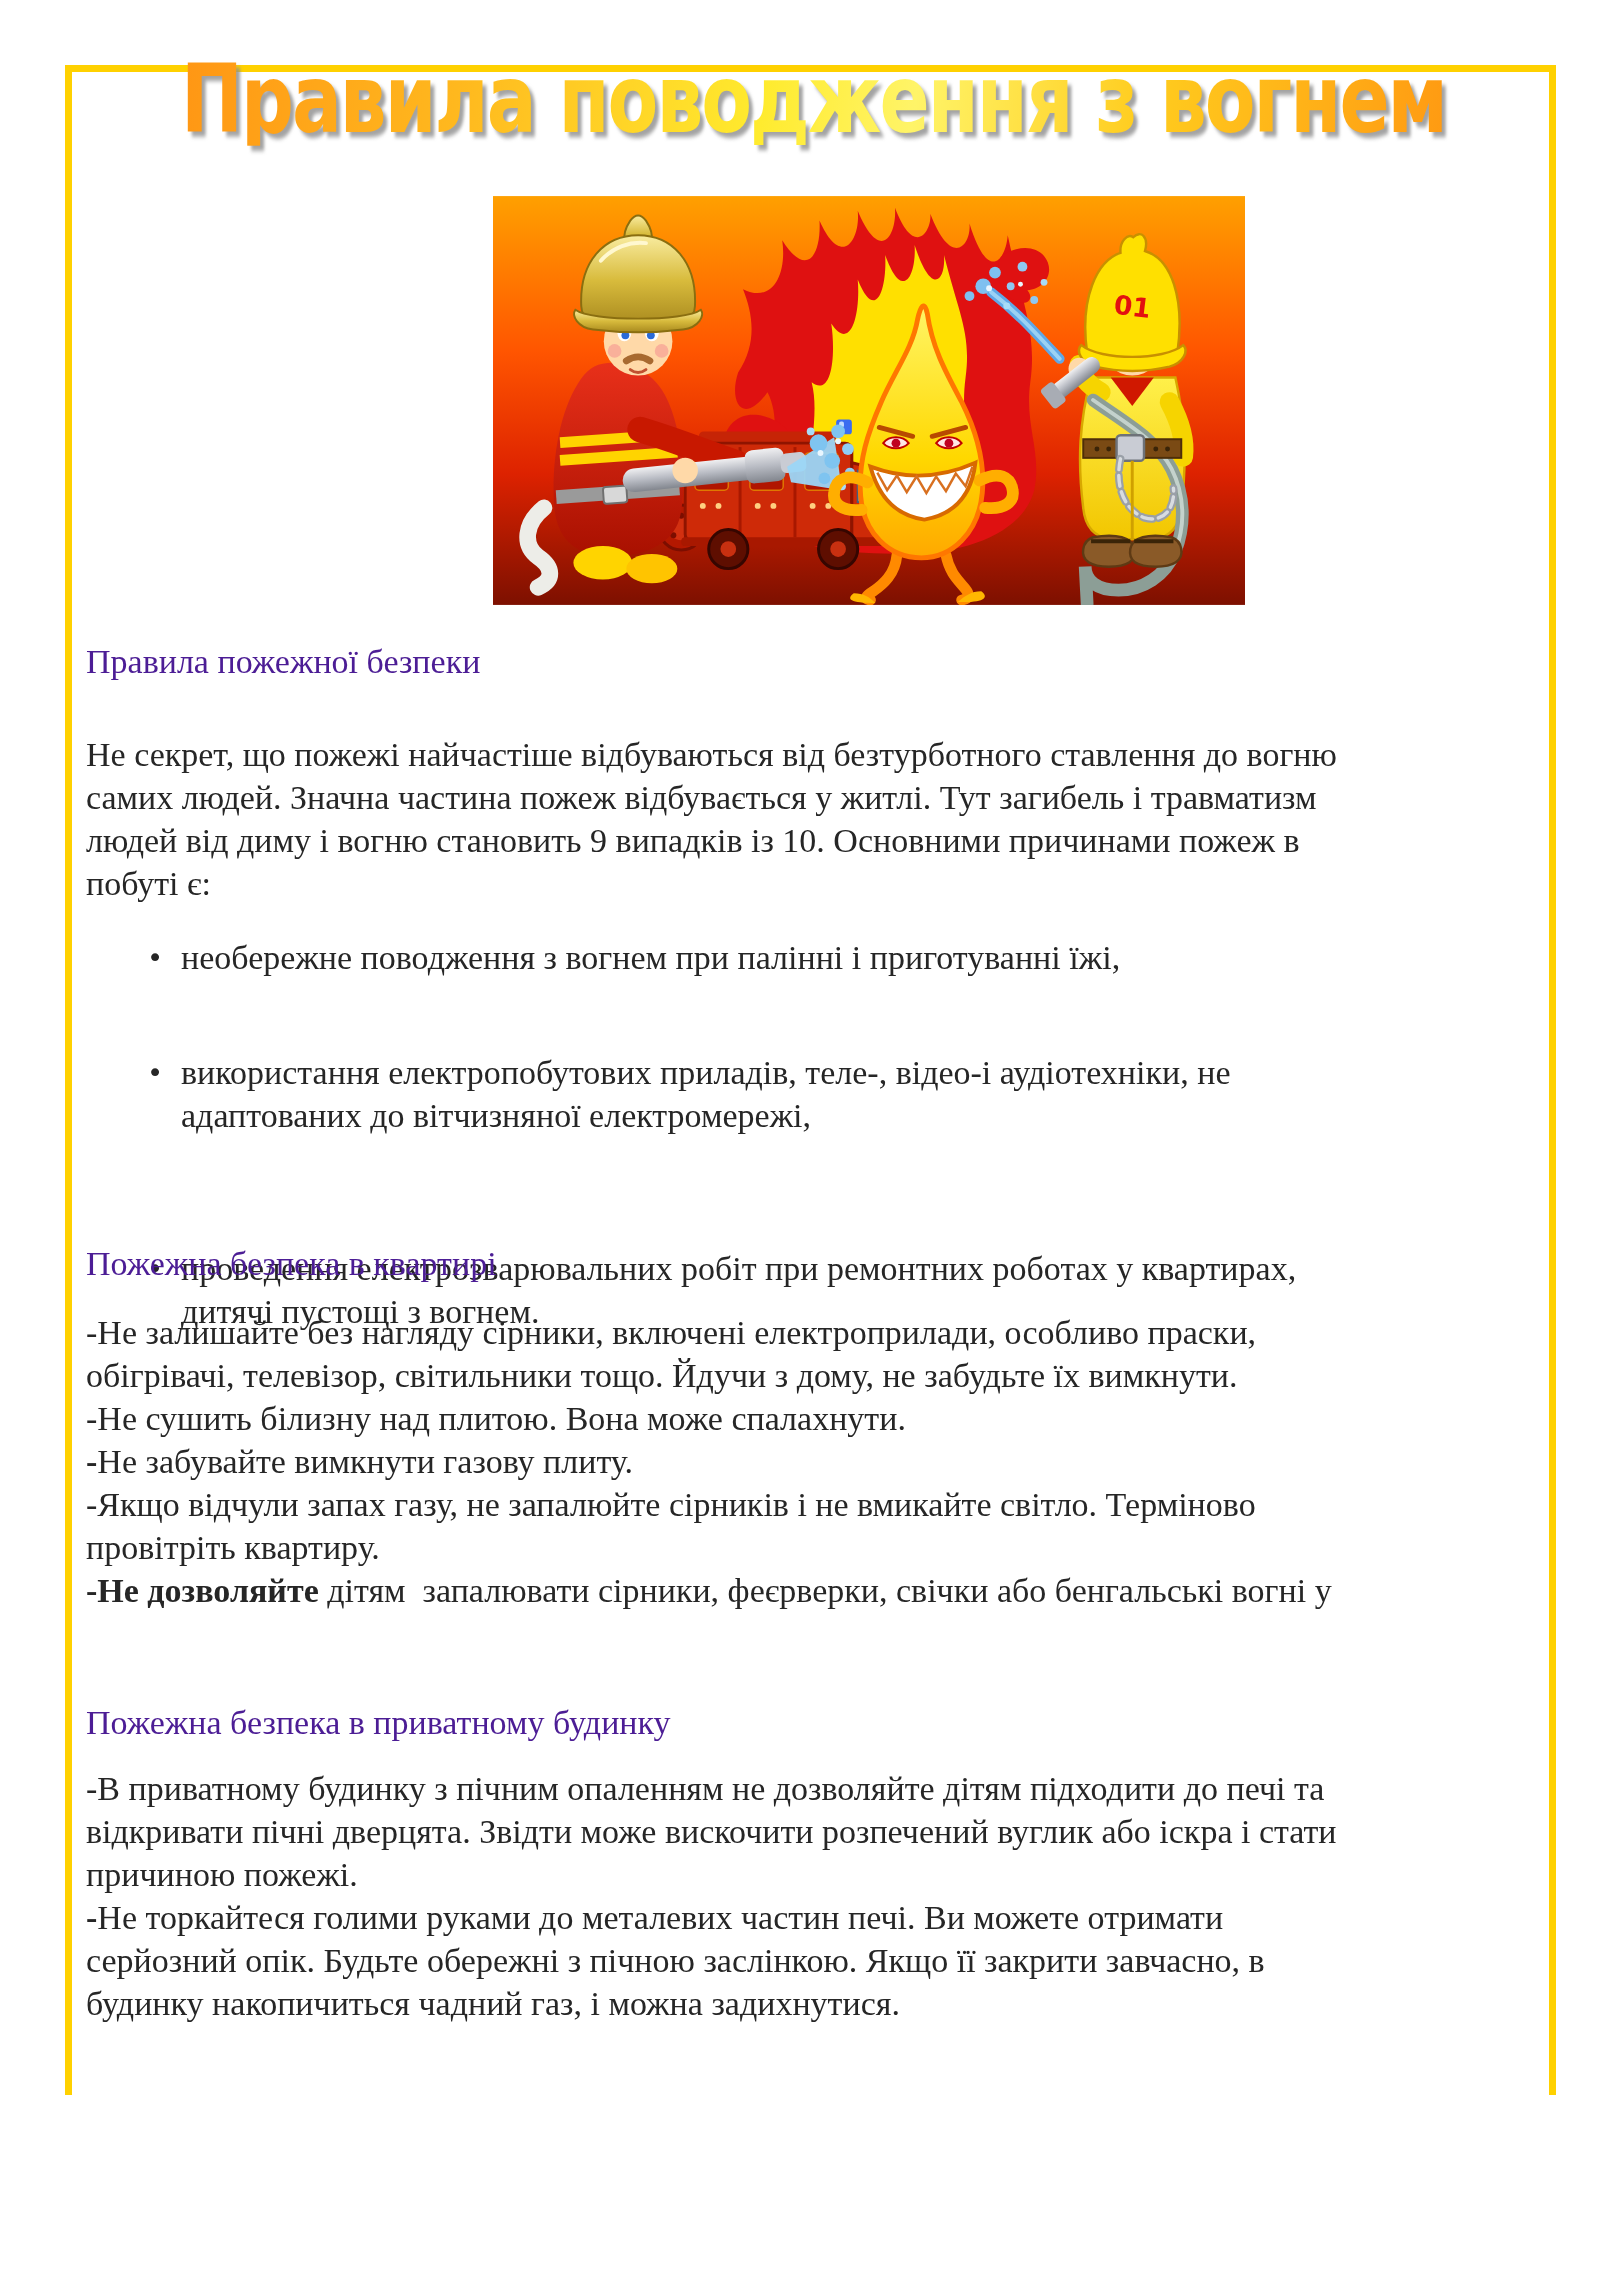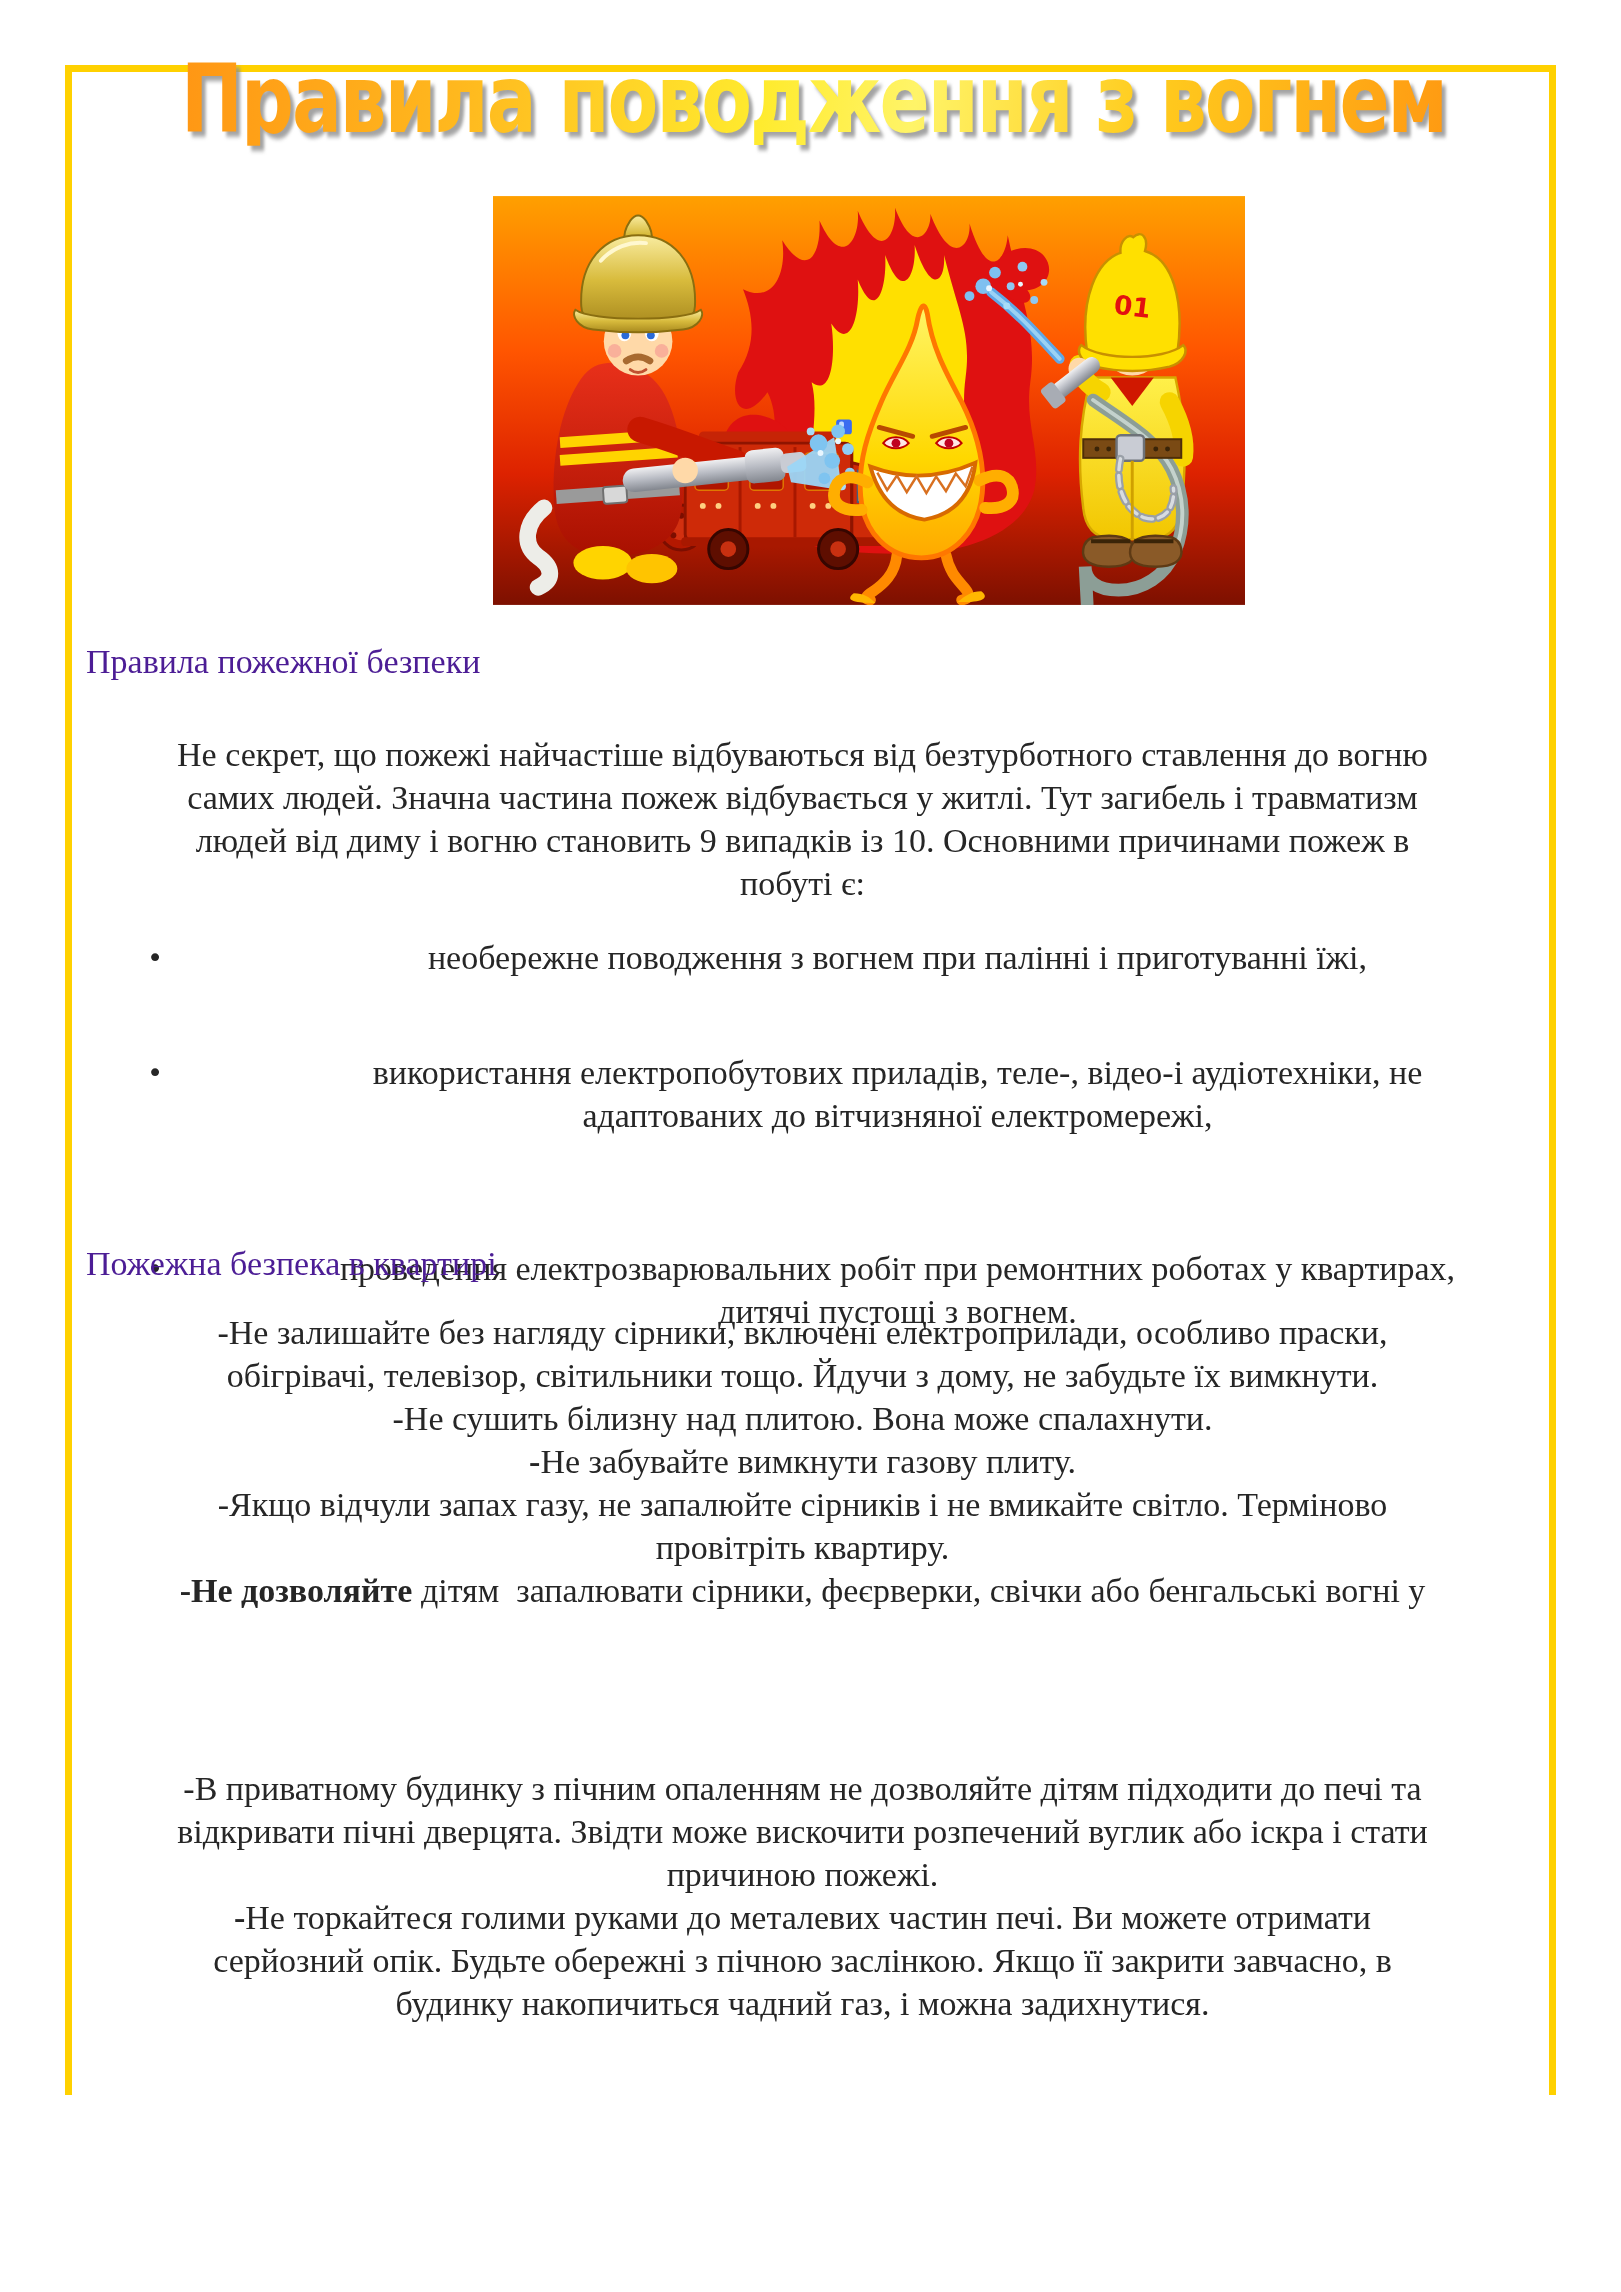--- a/index.html
+++ b/index.html
@@ -23,21 +23,21 @@
     background:linear-gradient(100deg,#FF9614 0%,#FFB81E 22%,#FFEB2E 46%,#FFF468 58%,#FFCC1E 76%,#FF9A12 100%);
     -webkit-background-clip:text; background-clip:text; color:transparent;
     filter:drop-shadow(4.9px 4.9px 1.5px rgba(140,140,140,0.8));
   }
   .illo { position:absolute; left:493px; top:196px; }
   .abs { position:absolute; left:86px; width:1433px; }
   .h-red {
     color:#4c1d95; font-size:34px; line-height:43px;
   }
   .para, .bullet { font-size:34px; line-height:43px; color:#262626; }
-  .line { white-space:pre-wrap;text-align:center; }
+  .line { white-space:pre-wrap; }
   .b { font-weight:bold; }
   .red-text { color:#FF0000; }
   .bullet { padding-left:95px; position:relative; }
   .dot {
     position:absolute; left:61px; top:0;
     font-family:"DejaVu Sans", sans-serif; font-size:27.4px; line-height:43px; color:#262626;
   }
   svg text.helmet-num {
     font-family:"DejaVu Sans", sans-serif; font-weight:bold; font-size:27px; fill:#E31010;
   }
@@ -286,20 +286,21 @@
   <div class="para abs" style="top:1311px">
     <div class="line">-Не залишайте без нагляду сірники, включені електроприлади, особливо праски,</div>
     <div class="line">обігрівачі, телевізор, світильники тощо. Йдучи з дому, не забудьте їх вимкнути.</div>
     <div class="line">-Не сушить білизну над плитою. Вона може спалахнути.</div>
     <div class="line"><span class="b">-</span><span>Не забувайте вимкнути газову плиту.</span></div>
     <div class="line">-Якщо відчули запах газу, не запалюйте сірників і не вмикайте світло. Терміново</div>
     <div class="line">провітріть квартиру.</div>
     <div class="line"><span class="b">-Не дозволяйте</span><span> дітям  запалювати сірники, феєрверки, свічки або бенгальські вогні у</span></div>
   </div>
 
+  <div class="h-red abs" style="top:1701px">Пожежна безпека в приватному будинку</div>
 
   <div class="para abs" style="top:1767px">
     <div class="line">-В приватному будинку з пічним опаленням не дозволяйте дітям підходити до печі та</div>
     <div class="line">відкривати пічні дверцята. Звідти може вискочити розпечений вуглик або іскра і стати</div>
     <div class="line">причиною пожежі.</div>
     <div class="line"><span class="b">-</span><span>Не торкайтеся голими руками до металевих частин печі. Ви можете отримати</span></div>
     <div class="line">серйозний опік. Будьте обережні з пічною заслінкою. Якщо її закрити завчасно, в</div>
     <div class="line">будинку накопичиться чадний газ, і можна задихнутися.</div>
   </div>
 

